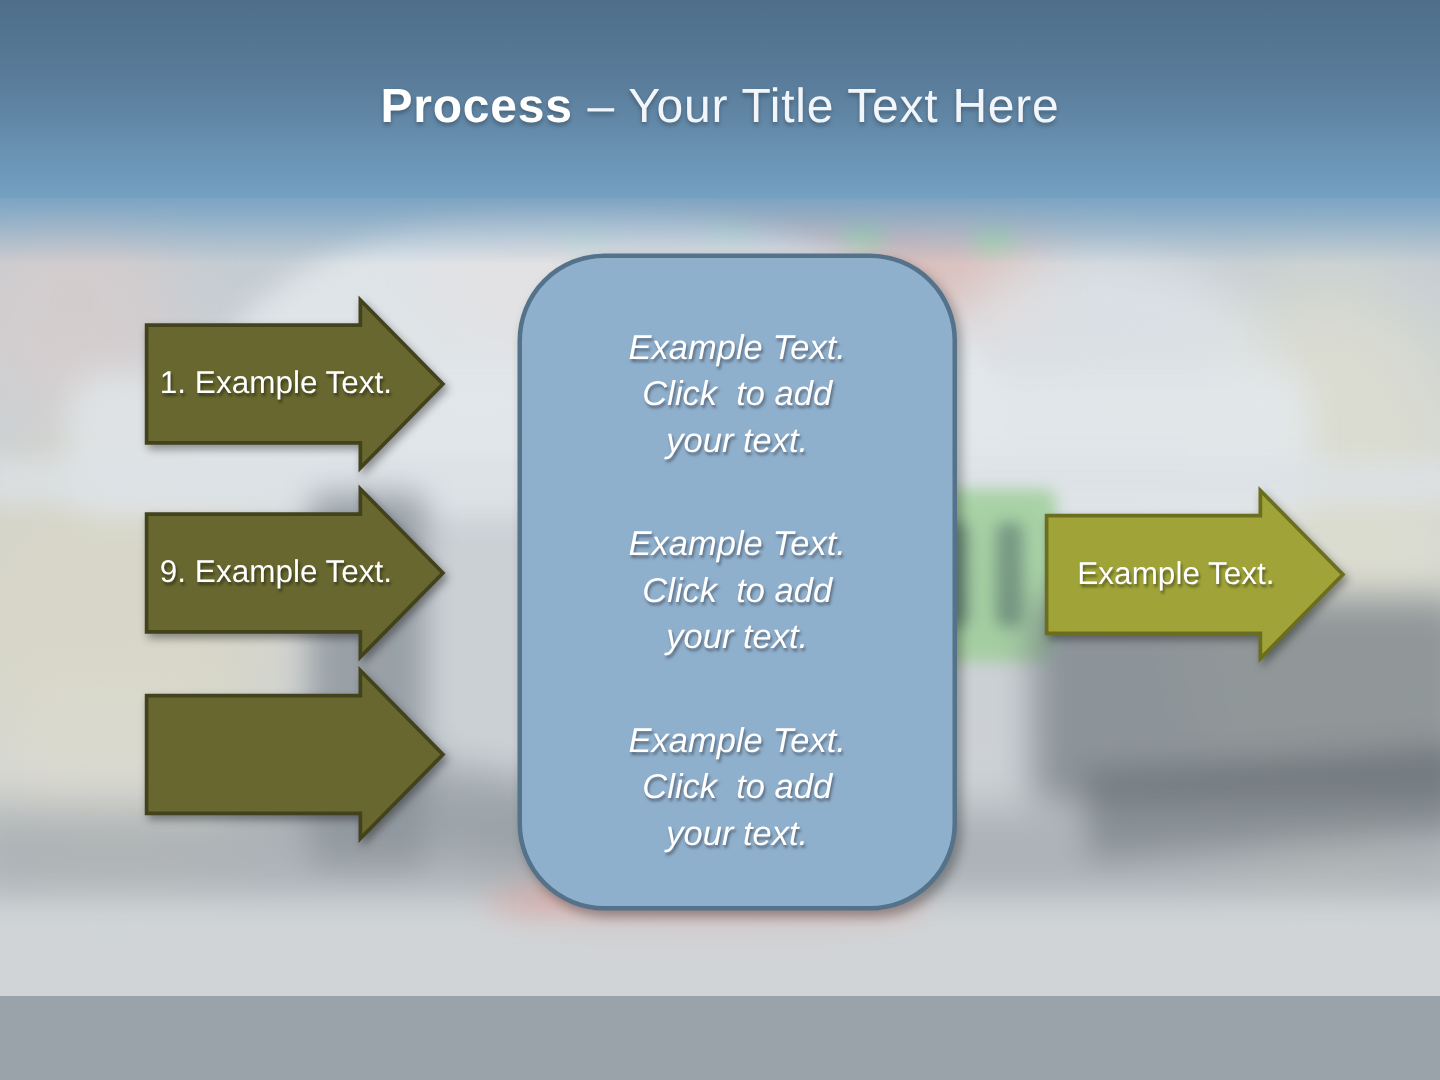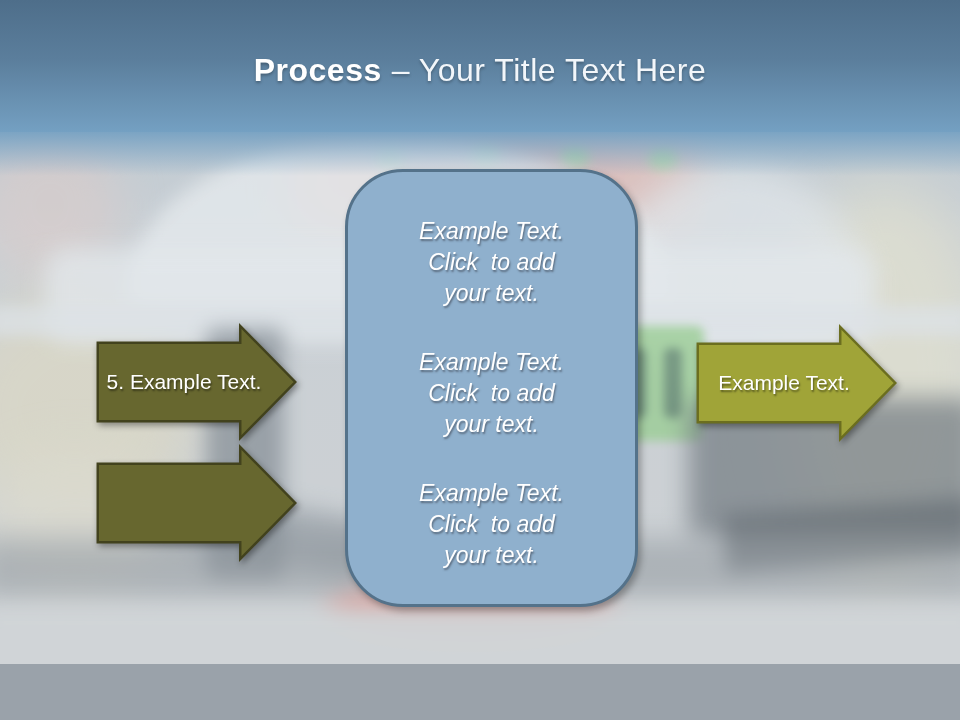--- a/index.html
+++ b/index.html
@@ -101,26 +101,32 @@
     <div class="p-wash"></div>
     <div class="p-seam"></div>
   </div>
 
   <div class="header"></div>
 
   <div class="title">
     <span class="t-bold">Process</span><span class="t-rest">– Your Title Text Here</span>
   </div>
 
+  <div class="arrow a1">
+    <svg viewBox="0 0 204 116">
+      <polygon class="olive" points="1,18 146,18 146,1 202,58 146,115 146,98 1,98" fill="#67672f"></polygon>
+    </svg>
+    <span class="arrow-label">1. Example Text.</span>
+  </div>
 
   <div class="arrow a2">
     <svg viewBox="0 0 204 116">
       <polygon class="olive" points="1,18 146,18 146,1 202,58 146,115 146,98 1,98" fill="#67672f"></polygon>
     </svg>
-    <span class="arrow-label">5. Example Text.</span>
+    <span class="arrow-label">9. Example Text.</span>
   </div>
 
   <div class="arrow a3">
     <svg viewBox="0 0 204 116">
       <polygon class="olive" points="1,18 146,18 146,1 202,58 146,115 146,98 1,98" fill="#67672f"></polygon>
     </svg>
   </div>
 
   <div class="box">
     <div class="block">

